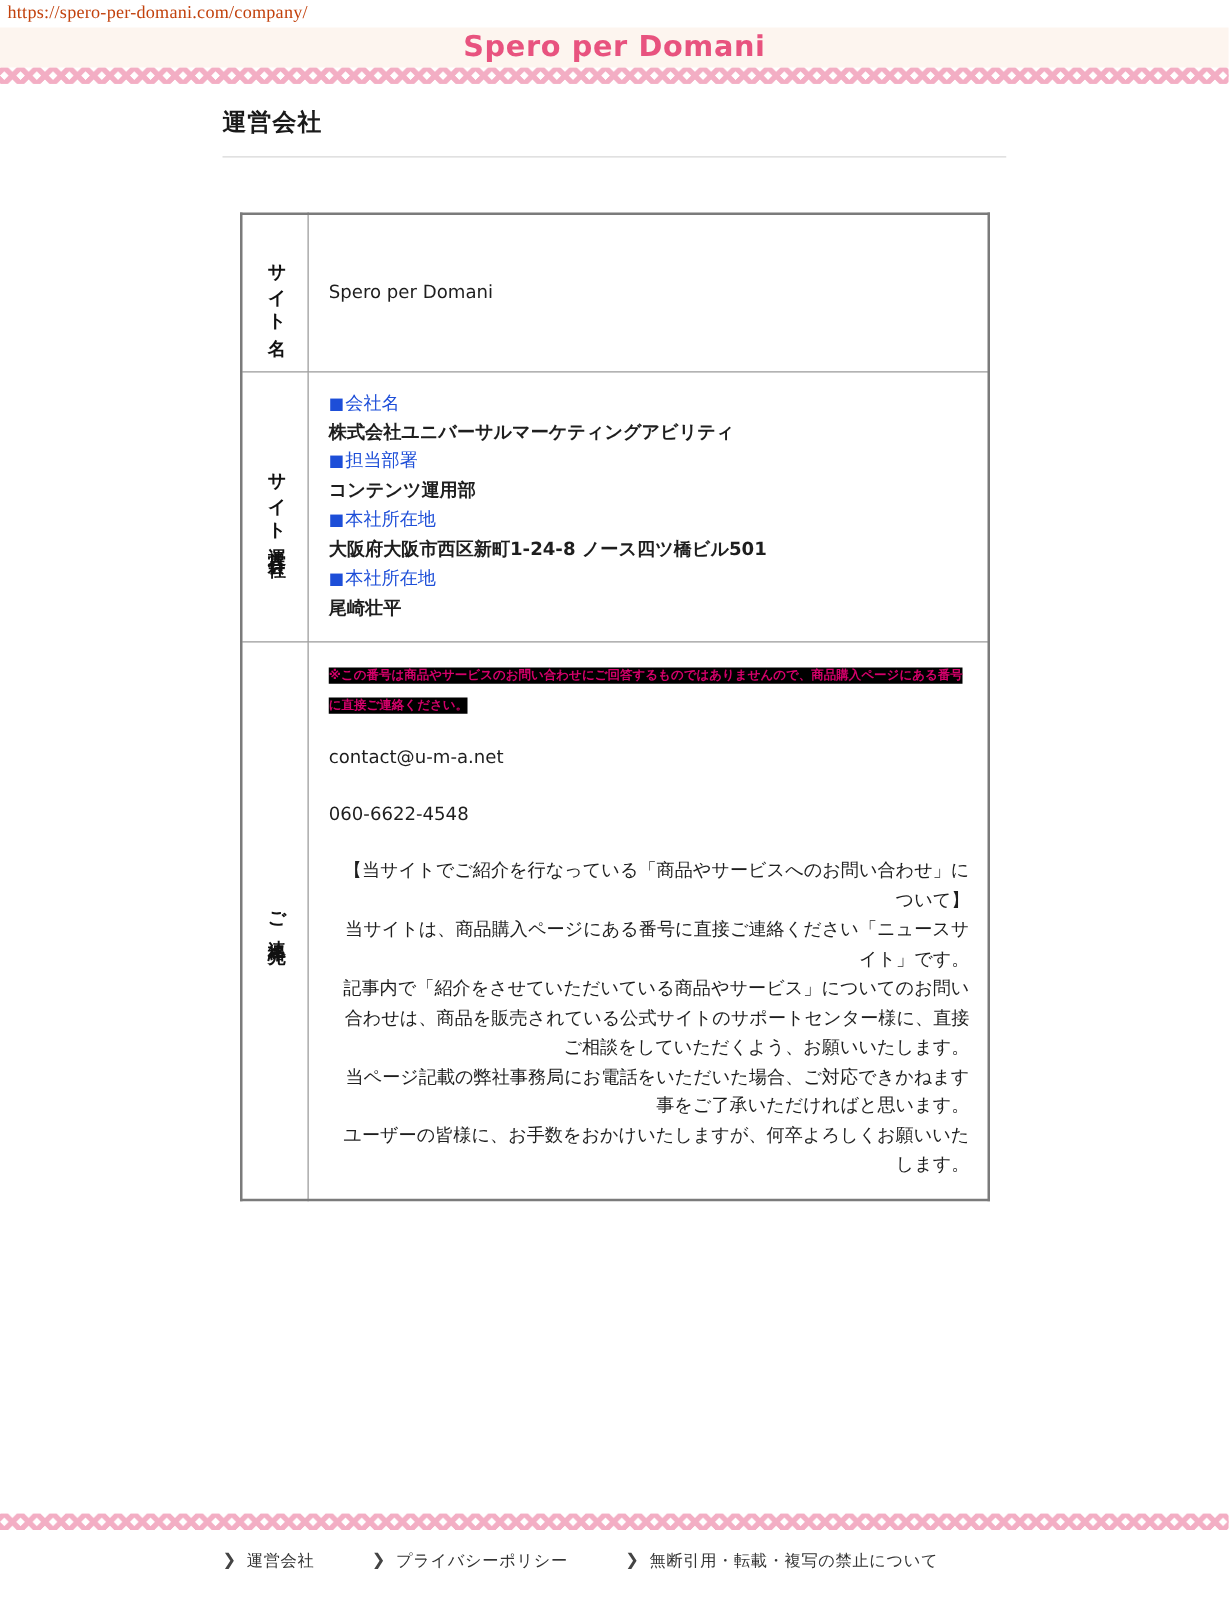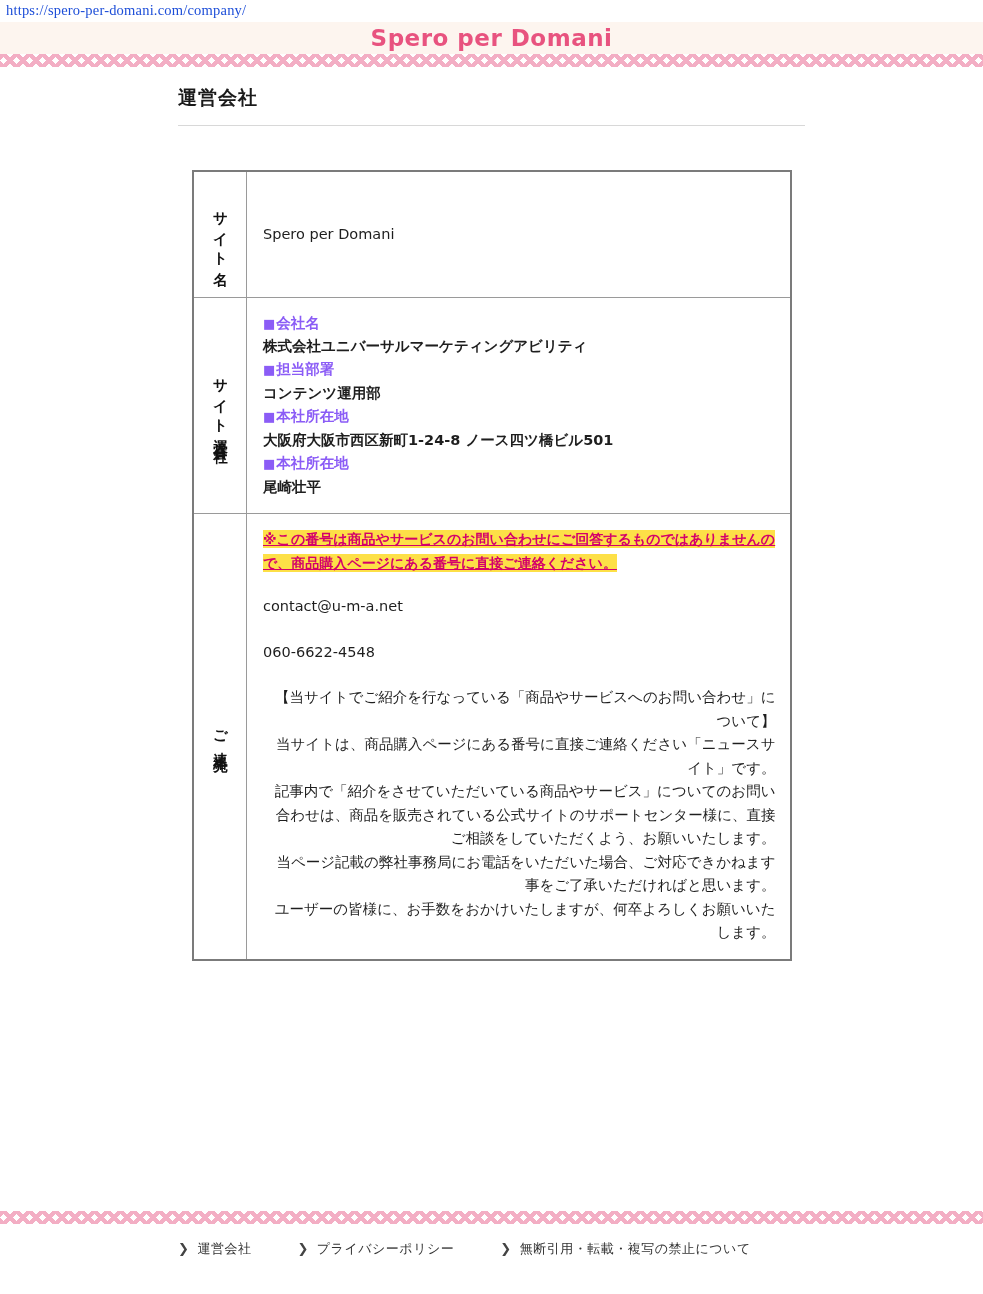--- a/index.html
+++ b/index.html
@@ -15,21 +15,21 @@
     position: relative;
     overflow: hidden;
   }
 
   
   .urlbar {
     height: 22px;
     padding: 2px 0 0 6px;
     font-family: "Liberation Serif", serif;
     font-size: 14.5px;
-    color: #1d4ed8;
+    color: #c2410c;
     letter-spacing: 0.2px;
     background: #fff;
   }
 
   
   .site-header {
     background: #fdf5ef;
     height: 32px;
     position: relative;
     display: flex;
@@ -110,35 +110,34 @@
     padding: 14px 14px 14px 16px;
     font-size: 14.5px;
     color: #1e1e1e;
     line-height: 1.62;
     font-family: "DejaVu Sans", sans-serif;
   }
   .cell-sitename { height: 126px; vertical-align: middle; }
   .row-label-tall { vertical-align: middle; }
 
   .blk-title {
-    font-weight: bold;
-    color: #8b5cf6;
+    font-weight: normal;
+    color: #1d4ed8;
   }
   .blk-title::before { content: "\25A0"; margin-right: 1px; font-size: 13px; }
   .blk-value { margin: 0 0 0 0; font-weight: bold; }
 
   .notice {
-    background: #fde047;
+    background: #000000;
     color: #d4006a;
     font-weight: bold;
-    font-size: 14px;
+    font-size: 10px;
     line-height: 1.6;
     display: inline;
     padding: 1px 0;
-    text-decoration: underline;
   }
   .notice-wrap { margin-bottom: 20px; }
   .contact-line { margin: 16px 0 22px 0; }
   .para { margin: 0; text-align: right; }
   .para-block { margin-top: 4px; }
   .indent1 { text-indent: 0.6em; }
 
   
   .footer-zigzag { margin-top: 0; }
   .footer-spacer { height: 250px; }

